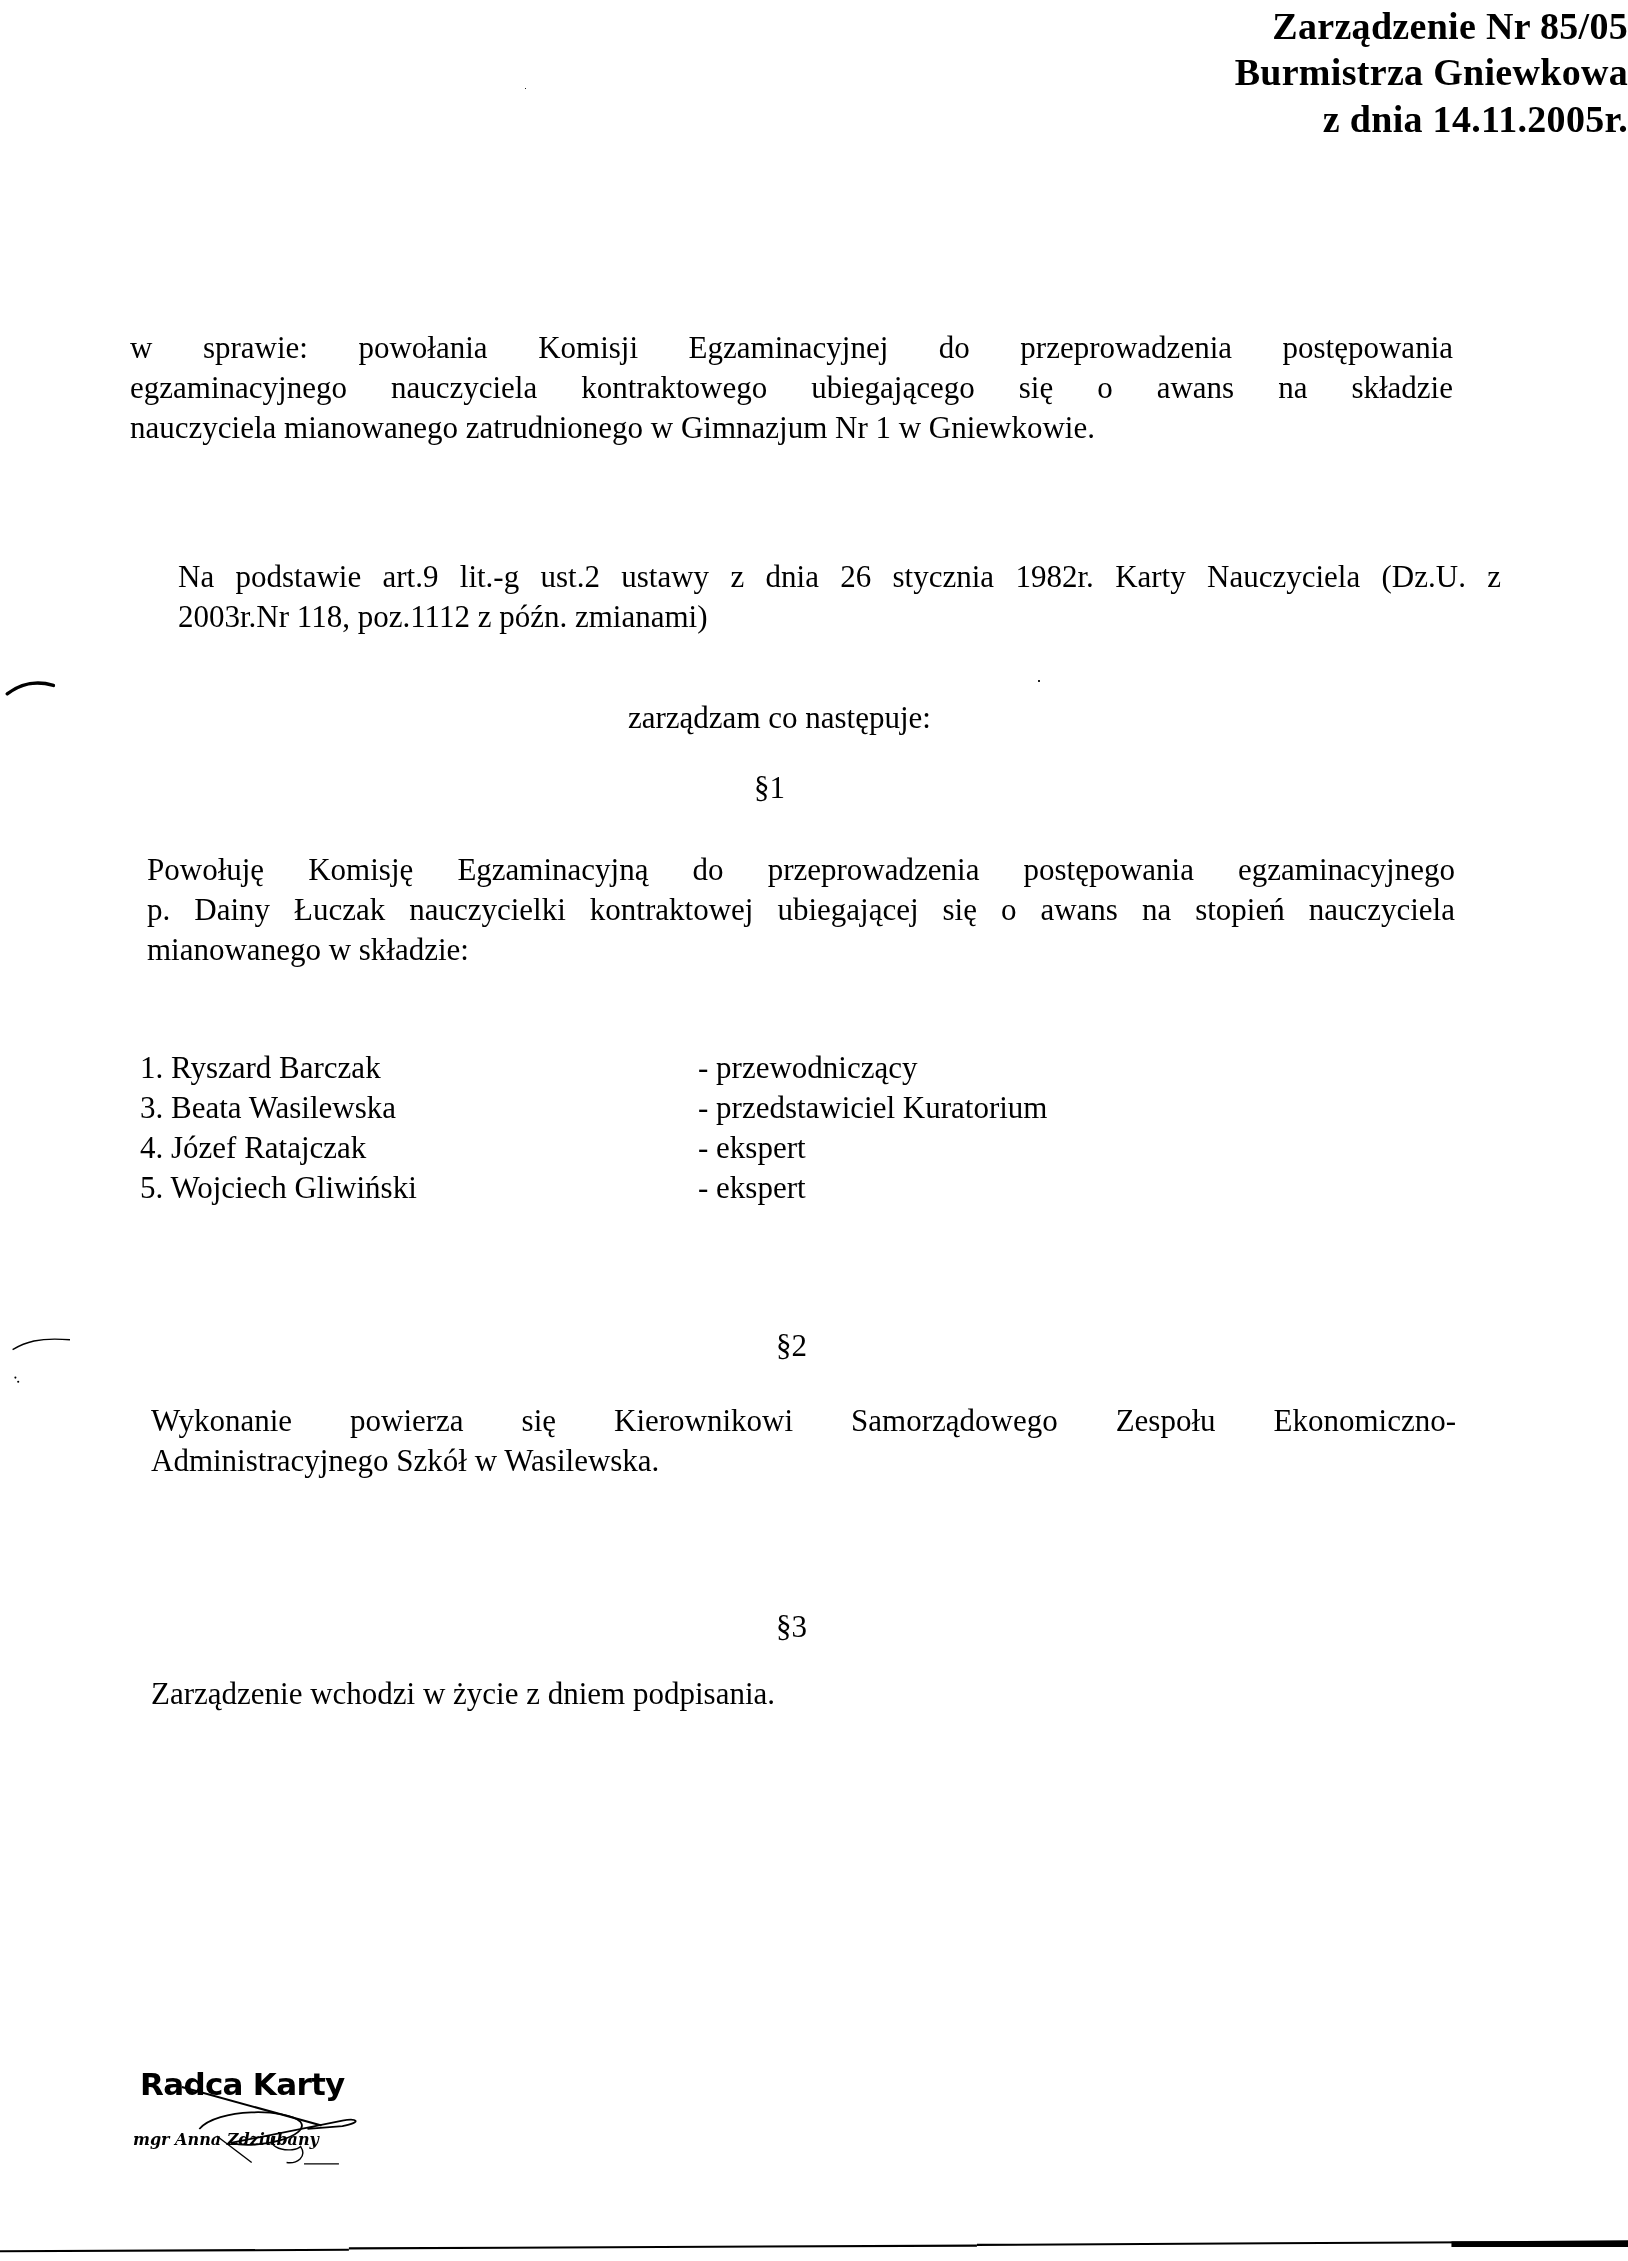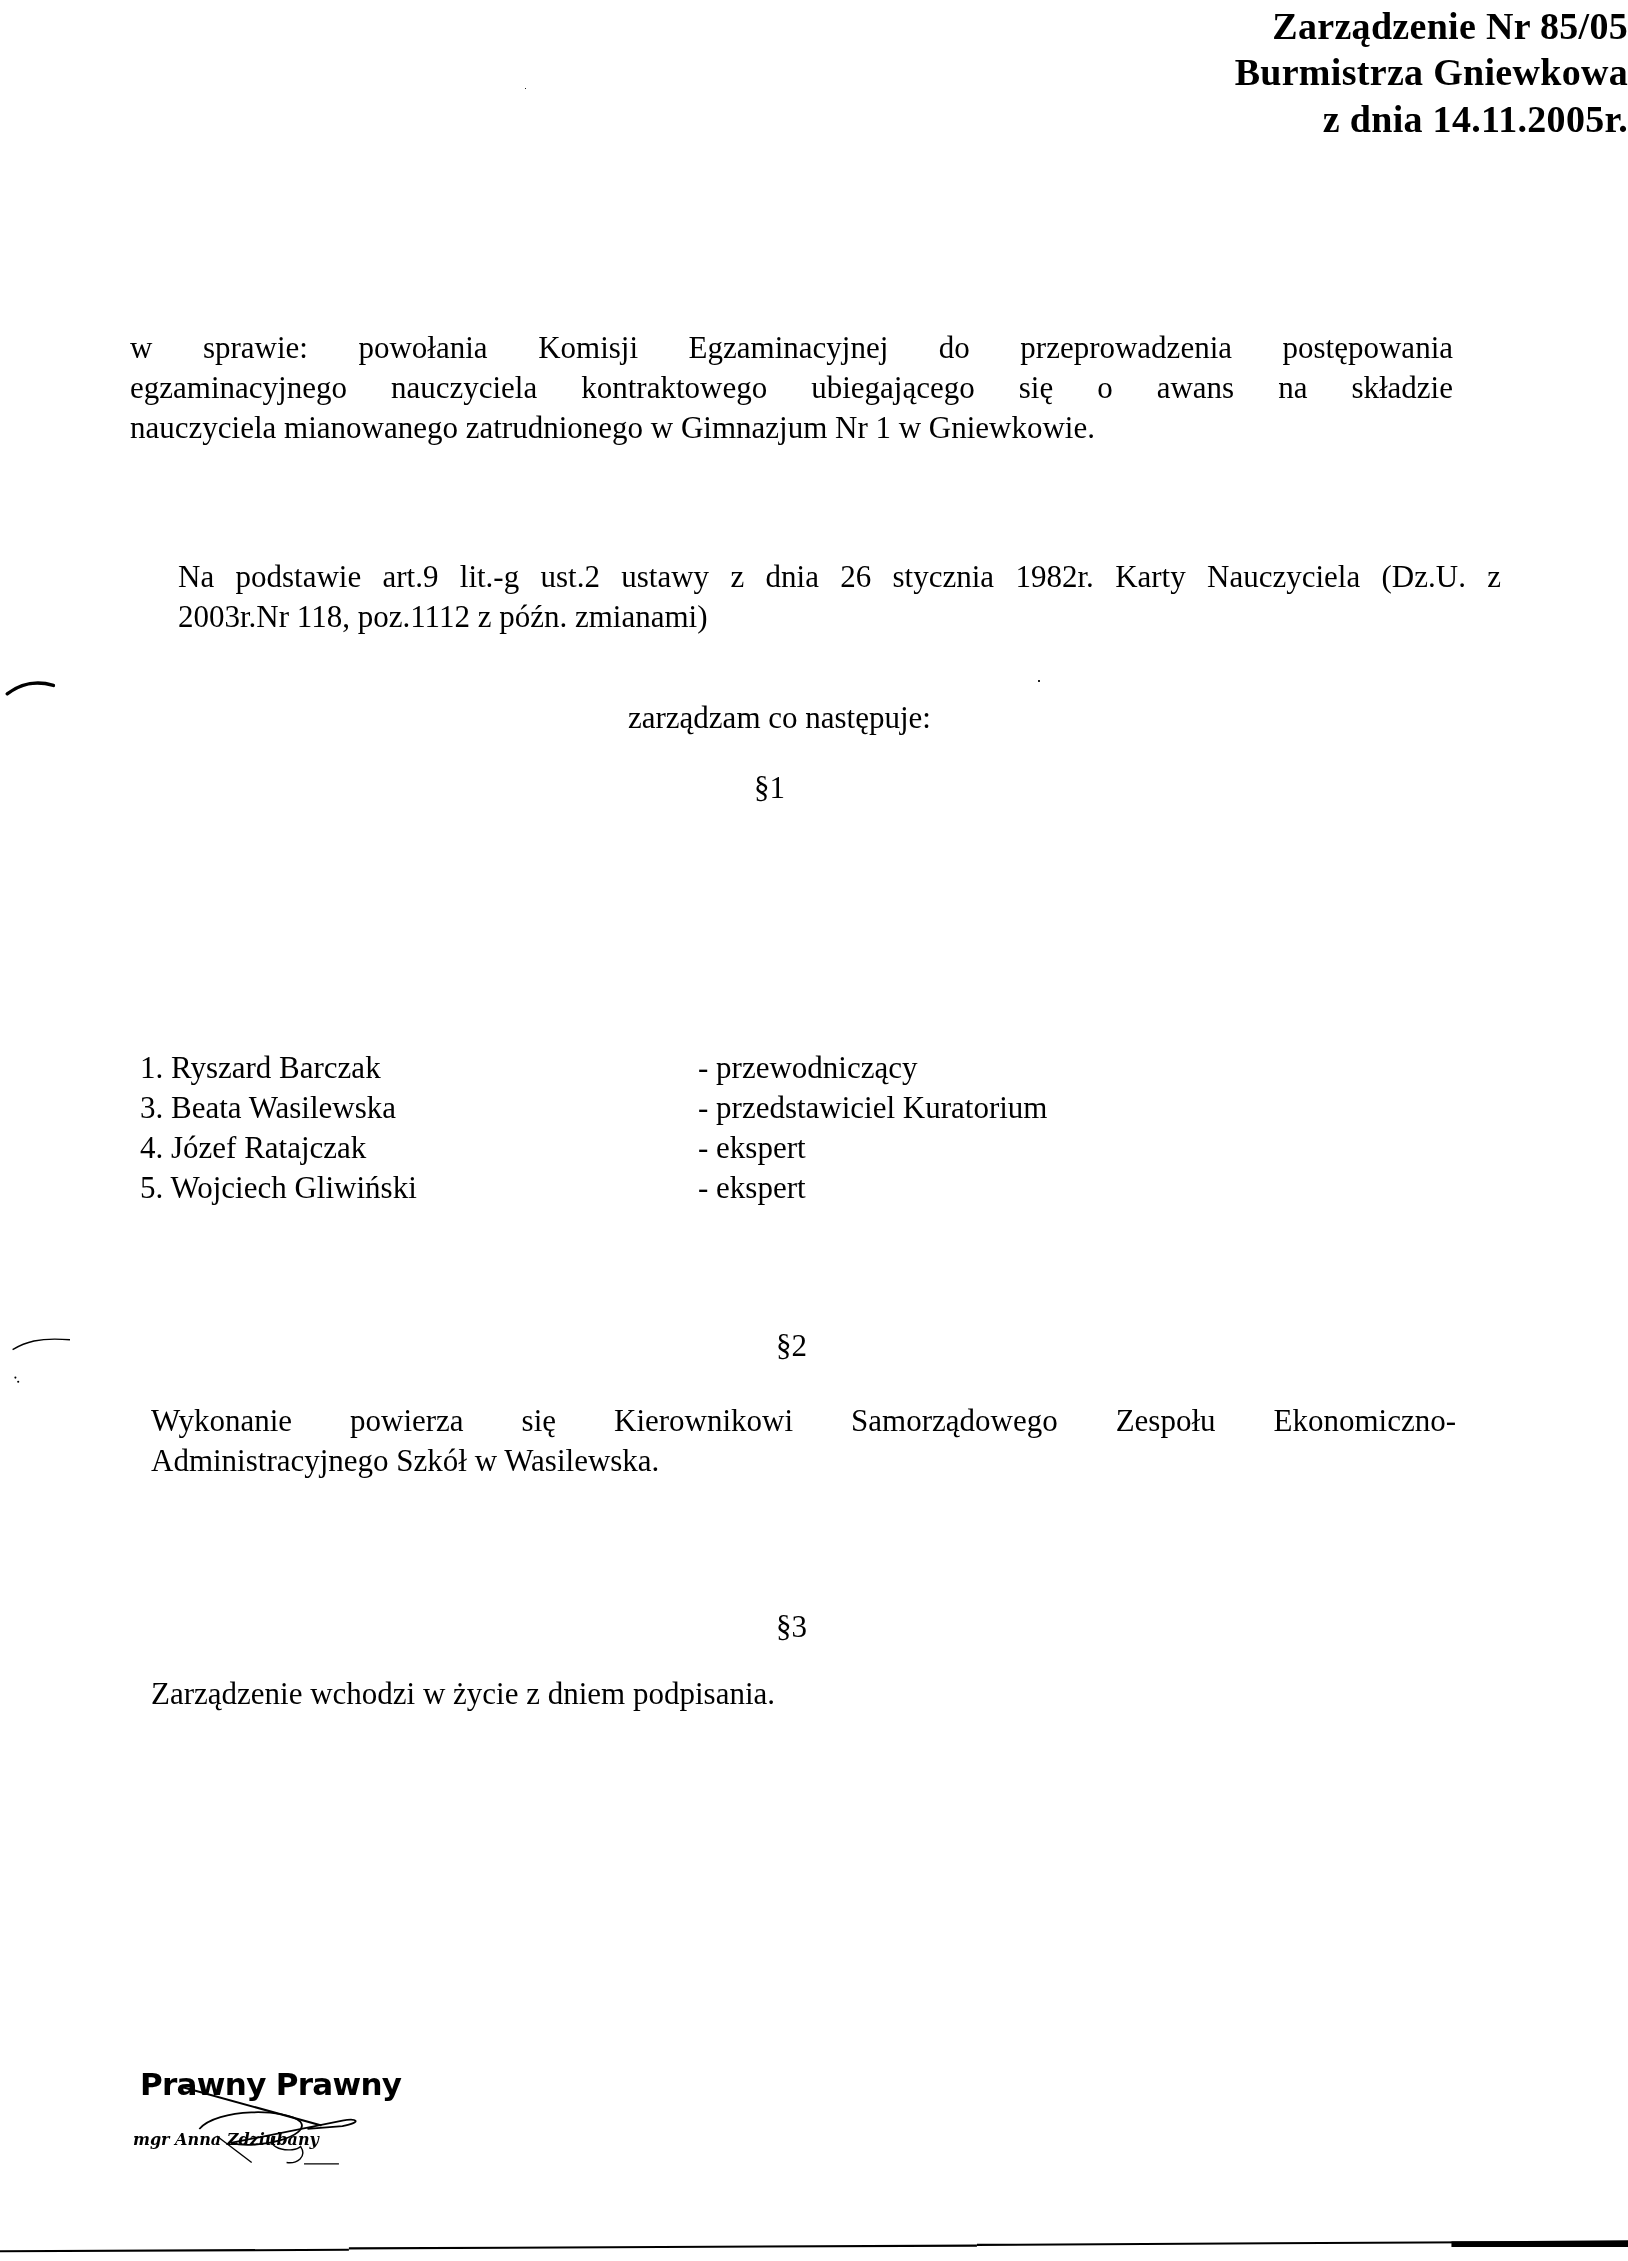--- a/index.html
+++ b/index.html
@@ -162,20 +162,25 @@
   </div>
 
   <div class="para p-basis">
     <span class="line">Na podstawie art.9 lit.-g ust.2 ustawy z dnia  26 stycznia 1982r. Karty Nauczyciela (Dz.U. z</span>
     <span class="line last">2003r.Nr 118, poz.1112 z późn. zmianami)</span>
   </div>
 
   <div class="center-text decree">zarządzam co następuje:</div>
 
   <div class="center-text sec1">§1</div>
+  <div class="para p-appoint">
+    <span class="line">Powołuję Komisję Egzaminacyjną do przeprowadzenia postępowania egzaminacyjnego</span>
+    <span class="line">p. Dainy Łuczak  nauczycielki kontraktowej ubiegającej się o awans na stopień nauczyciela</span>
+    <span class="line last">mianowanego w składzie:</span>
+  </div>
 
   <div class="members">
     <div class="member-row">
       <span class="member-name">1. Ryszard Barczak</span>
       <span class="member-role">- przewodniczący</span>
     </div>
     <div class="member-row">
       <span class="member-name">3. Beata Wasilewska</span>
       <span class="member-role">- przedstawiciel Kuratorium</span>
     </div>
@@ -194,21 +199,21 @@
     <span class="line">Wykonanie powierza się Kierownikowi Samorządowego Zespołu Ekonomiczno-</span>
     <span class="line last">Administracyjnego  Szkół w Wasilewska.</span>
   </div>
 
   <div class="center-text sec3">§3</div>
   <div class="para p-effect">
     <span class="line last">Zarządzenie wchodzi w życie z dniem podpisania.</span>
   </div>
 
   <div class="stamp">
-    <div class="stamp-title">Prawny Prawny</div>
+    <div class="stamp-title">Radca Karty</div>
     <svg class="signature-svg" viewBox="0 0 520 160">
       <line x1="70" y1="40" x2="270" y2="95" stroke="#000" stroke-width="3"></line>
       <path d="M95 100 C 120 70, 220 70, 240 90 C 255 110, 180 130, 140 120" fill="none" stroke="#000" stroke-width="2.5"></path>
       <path d="M140 120 L 300 88 C 320 84, 330 90, 300 96 L 250 100" fill="none" stroke="#000" stroke-width="2.5"></path>
       <path d="M200 110 C 190 130, 230 135, 240 125 C 250 140, 235 150, 220 148" fill="none" stroke="#000" stroke-width="2"></path>
       <path d="M120 110 L 170 148" fill="none" stroke="#000" stroke-width="2"></path>
       <line x1="245" y1="150" x2="295" y2="150" stroke="#000" stroke-width="2"></line>
     </svg>
     <div class="stamp-name">mgr Anna Zdziubany</div>
   </div>

